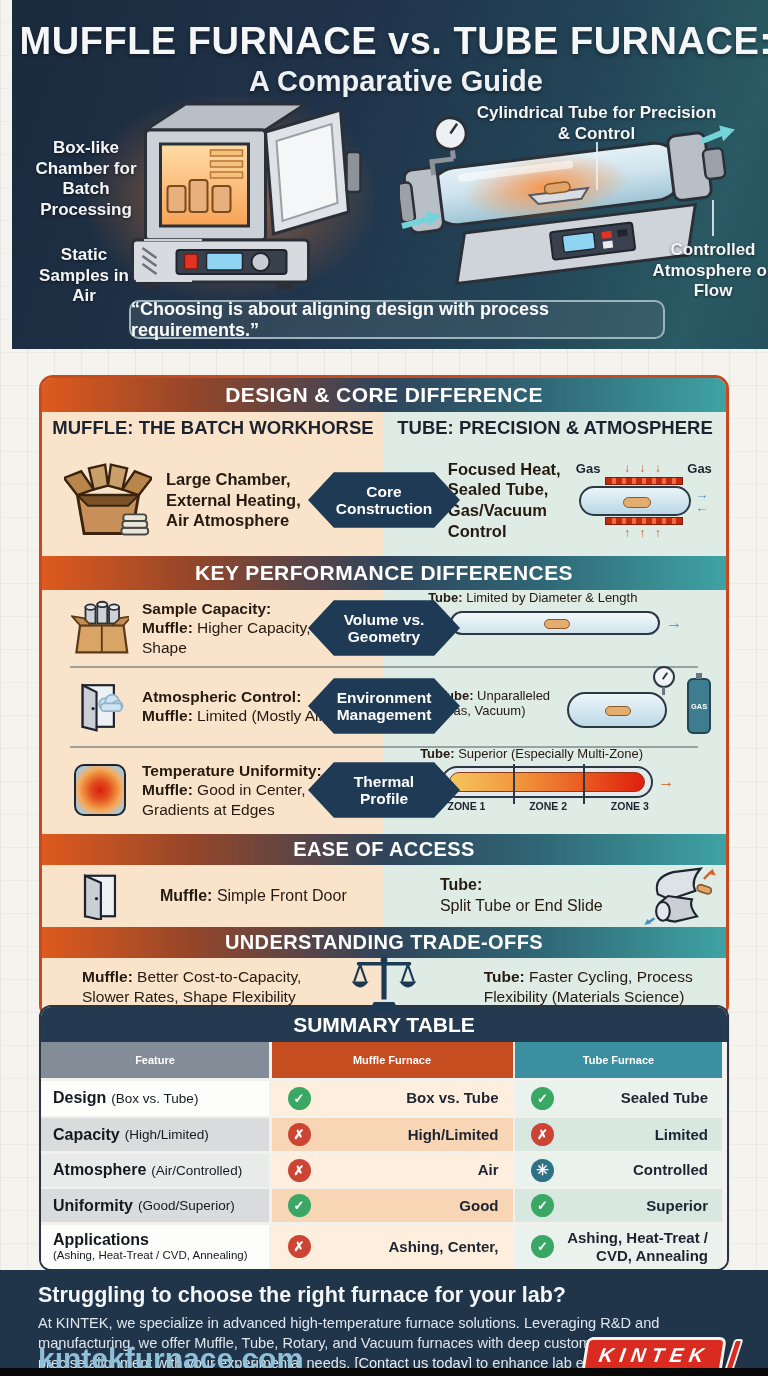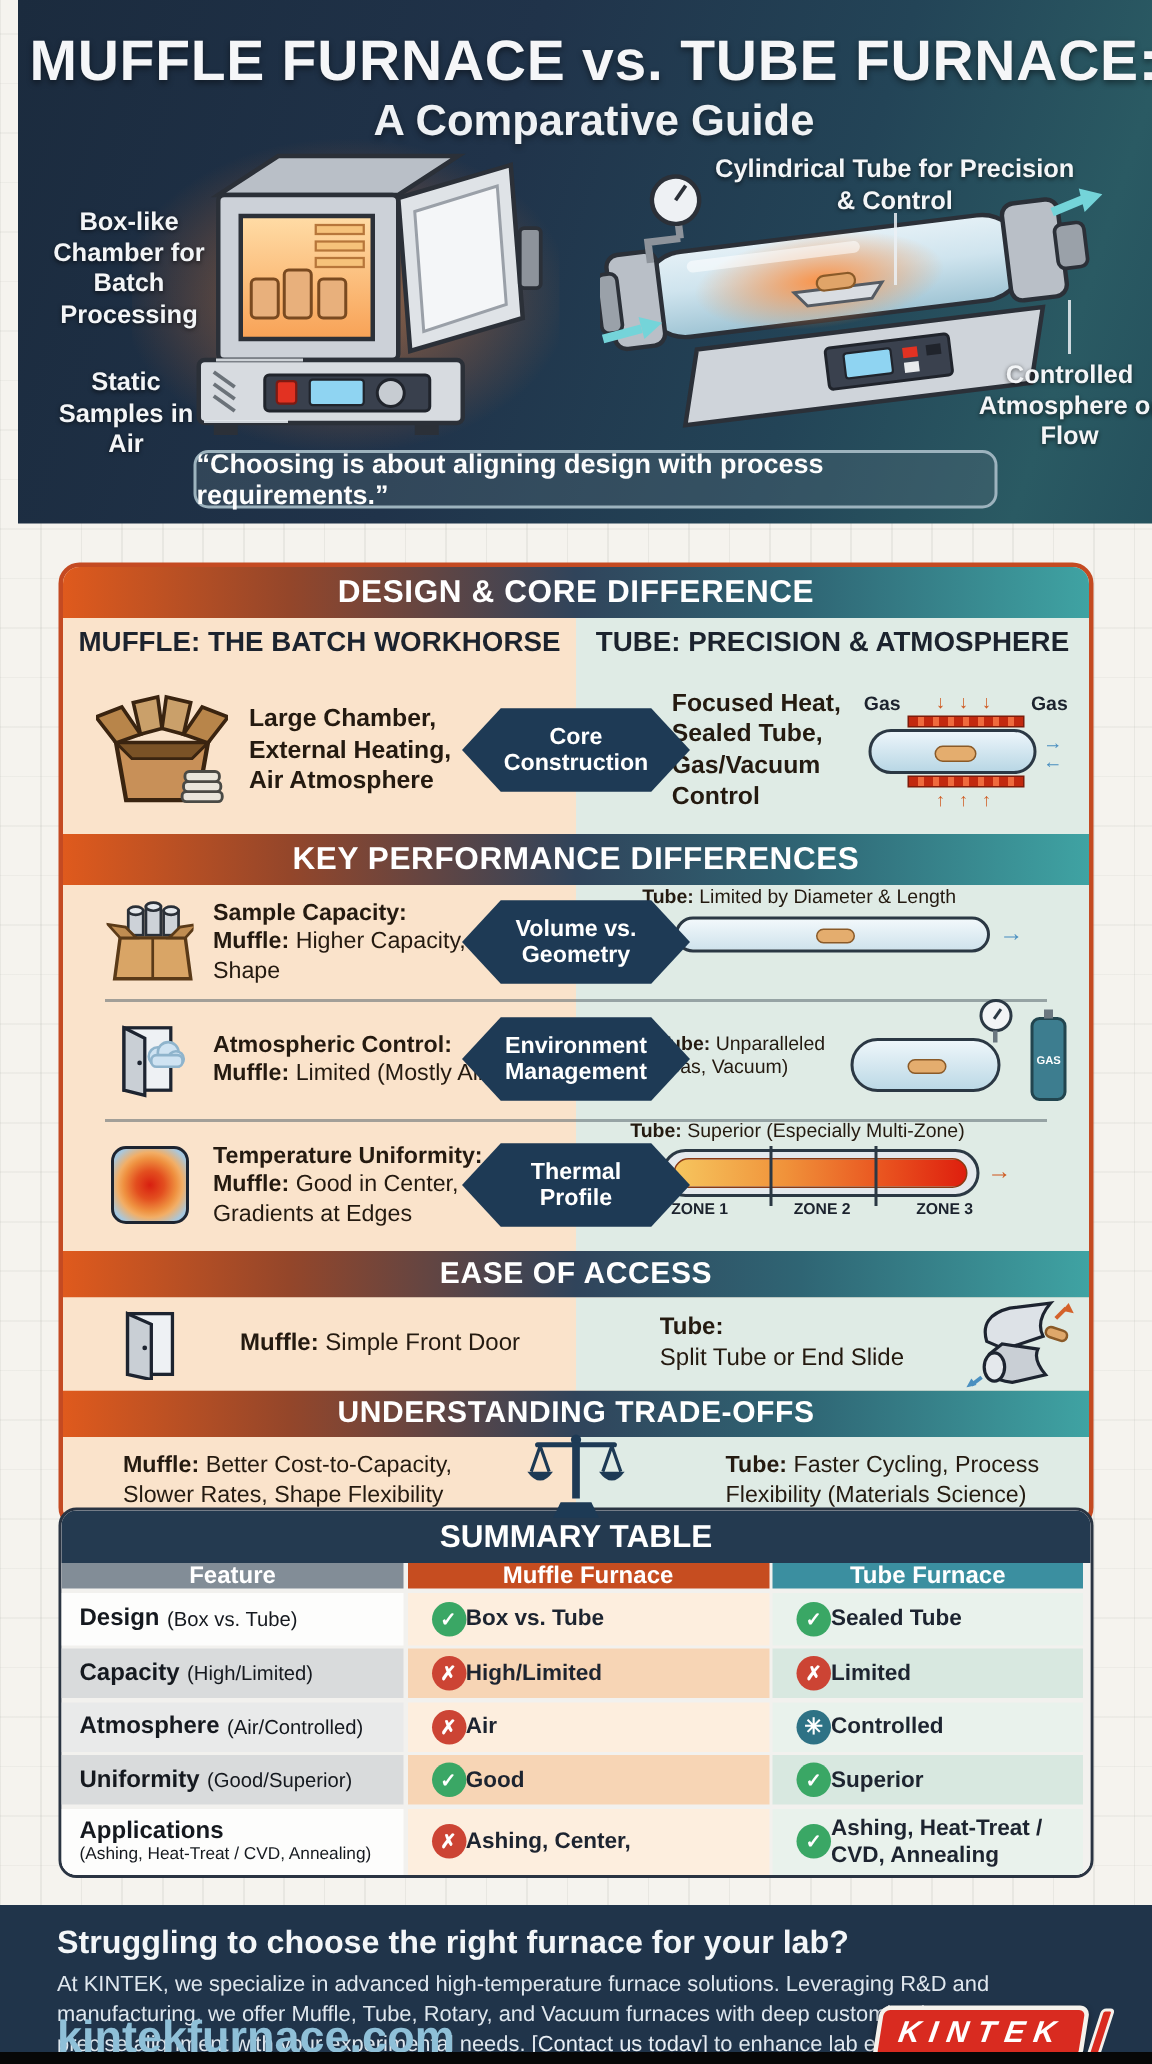--- a/index.html
+++ b/index.html
@@ -120,28 +120,28 @@
   .scale-wrap { position:absolute; left:50%; top:50%; transform:translate(-50%,-50%); z-index:5; }
 
   
   .heatmap-ic { width:52px; height:52px; border-radius:10px; border:2.5px solid #1d2430;
     background:radial-gradient(circle at 50% 50%, #d81f10 0%, #e34f1f 28%, #ef9140 52%, #f2ae66 64%, #a8c8de 86%, #7fb0d4 100%); }
 
   
   .table-card { position:absolute; left:39px; top:1005px; width:690px; border:2.5px solid #2a3442; border-radius:12px; overflow:hidden; background:#f7f7f5; }
   .table-title { height:35px; background:#243a50; color:#fff; font-weight:700; font-size:21px; display:flex; align-items:center; justify-content:center; }
   .tgrid { display:grid; grid-template-columns:228px 241px 207px; gap:2.5px; background:#f2f1ee; }
-  .th { height:17px; display:flex; align-items:center; justify-content:center; color:#fff; font-weight:700; font-size:16px; }
+  .th { height:36px; display:flex; align-items:center; justify-content:center; color:#fff; font-weight:700; font-size:11px; }
   .th.f { background:#828d97; } .th.m { background:#c64d20; } .th.t { background:#3b8fa0; }
   .tf { display:flex; align-items:center; padding-left:12px; font-size:16px; color:#15191f; }
   .tf b { font-weight:800; } .tf .note { margin-left:5px; font-weight:400; font-size:13.5px; }
   .tf.twoline { flex-direction:column; align-items:flex-start; justify-content:center; line-height:1.1; }
   .tf.twoline .note { margin-left:0; font-size:11.5px; }
   .tc { display:flex; align-items:center; padding-left:16px; }
-  .tc .txt { flex:1; text-align:left; font-size:15px; font-weight:600; color:#1d2430; padding-right:14px; line-height:1.15; }
+  .tc .txt { flex:1; text-align:right; font-size:15px; font-weight:600; color:#1d2430; padding-right:14px; line-height:1.15; }
   .badge { width:23px; height:23px; border-radius:50%; flex:0 0 23px; display:flex; align-items:center; justify-content:center; color:#fff; font-size:13px; font-weight:800; }
   .badge.g { background:#3aa765; } .badge.x { background:#cc4434; } .badge.fan { background:#2e7285; font-size:15px; }
   .row-h1 { height:35px; } .row-h2 { height:33px; } .row-h3 { height:44px; }
   .bg-w { background:#fdfdfc; } .bg-gy { background:#d9dbdc; } .bg-gy2 { background:#e9eaea; }
   .bg-m1 { background:#fdeede; } .bg-m2 { background:#f7d5b5; }
   .bg-t1 { background:#e9f2ec; } .bg-t2 { background:#d8e8e0; }
 
   
   .footer { position:absolute; left:0; top:1252px; width:768px; height:116px; background:#20344a; padding:13px 38px 0 38px;margin-top:18px; }
   .f-head { color:#f3f6f8; font-weight:800; font-size:21.5px; }

